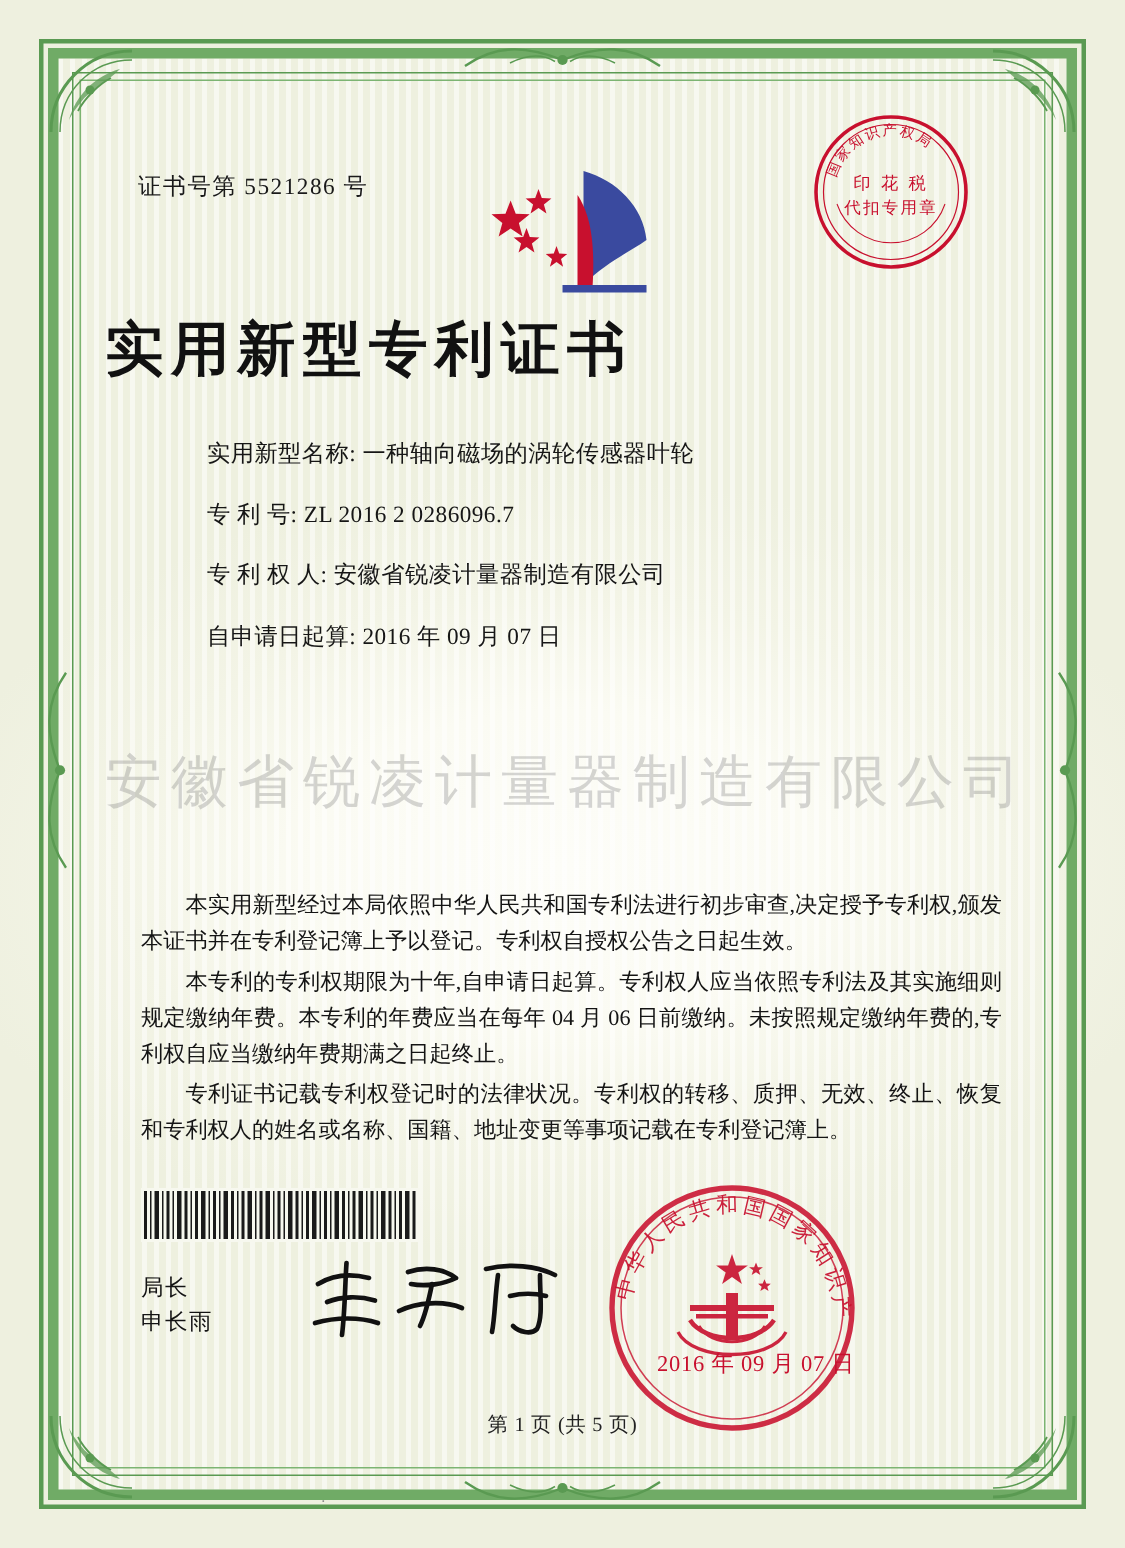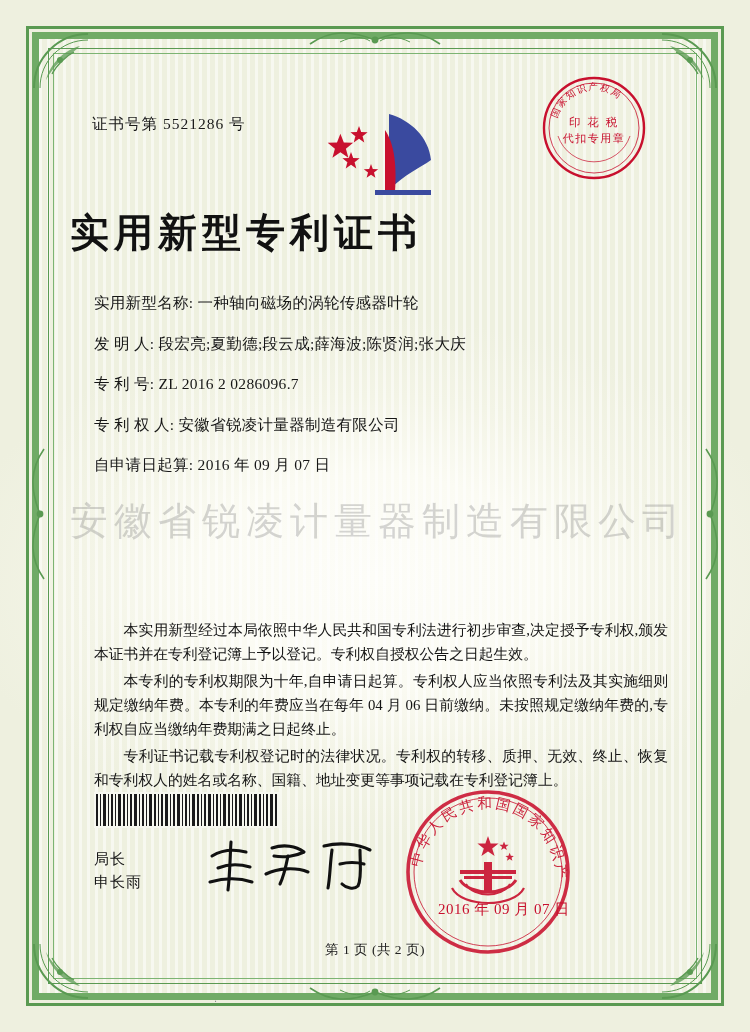--- a/index.html
+++ b/index.html
@@ -149,28 +149,28 @@
     font-family: "Liberation Serif", serif;
     font-size: 15.5px;
     color: #161616;
     line-height: 1.1;
   }
   .field-row {
     margin-bottom: 23.5px;
     white-space: nowrap;
     letter-spacing: 0.3px;
   }
-  .field-label { display: inline; }
+  .field-label { display: inline; margin-left: 44px; }
   .field-value { display: inline; }
 
   .body-text {
     position: absolute;
     left: 24px;
     right: 12px;
-    top: 553px;
+    top: 527px;
     font-family: "Liberation Serif", serif;
     font-size: 14.8px;
     color: #141414;
     line-height: 1.62;
     text-align: justify;
   }
   .body-text p {
     margin: 0 0 3px 0;
     text-indent: 2em;
   }
@@ -368,24 +368,20 @@
     </div>
 
     <div class="title">实用新型专利证书</div>
 
     <div class="watermark">安徽省锐凌计量器制造有限公司</div>
 
     <div class="fields">
       <div class="field-row">
         <span class="field-label">实用新型名称:</span>
         <span class="field-value">一种轴向磁场的涡轮传感器叶轮</span>
-      </div>
-      <div class="field-row">
-        <span class="field-label">发 明 人:</span>
-        <span class="field-value">段宏亮;夏勤德;段云成;薛海波;陈贤润;张大庆</span>
       </div>
       <div class="field-row">
         <span class="field-label">专 利 号:</span>
         <span class="field-value">ZL 2016 2 0286096.7</span>
       </div>
       <div class="field-row">
         <span class="field-label">专 利 权 人:</span>
         <span class="field-value">安徽省锐凌计量器制造有限公司</span>
       </div>
       <div class="field-row">
@@ -498,17 +494,17 @@
           <rect x="64" y="92" width="48" height="3" fill="#c8102e"></rect>
           <path d="M60 96 C70 112 106 112 116 96" fill="none" stroke="#c8102e" stroke-width="3"></path>
           <path d="M66 100 C74 114 102 114 110 100" fill="none" stroke="#c8102e" stroke-width="2"></path>
           <rect x="84" y="78" width="8" height="30" fill="#c8102e"></rect>
           <path d="M52 104 C62 124 114 124 124 104" fill="none" stroke="#c8102e" stroke-width="2.2"></path>
         </g>
       </svg>
     </div>
     <div class="seal-date">2016 年 09 月 07 日</div>
 
-    <div class="page-footer">第 1 页 (共 2 页)</div>
+    <div class="page-footer">第 1 页 (共 5 页)</div>
   </div>
 
   <div class="page-mark">.</div>
 </div>
 
 </body></html>

